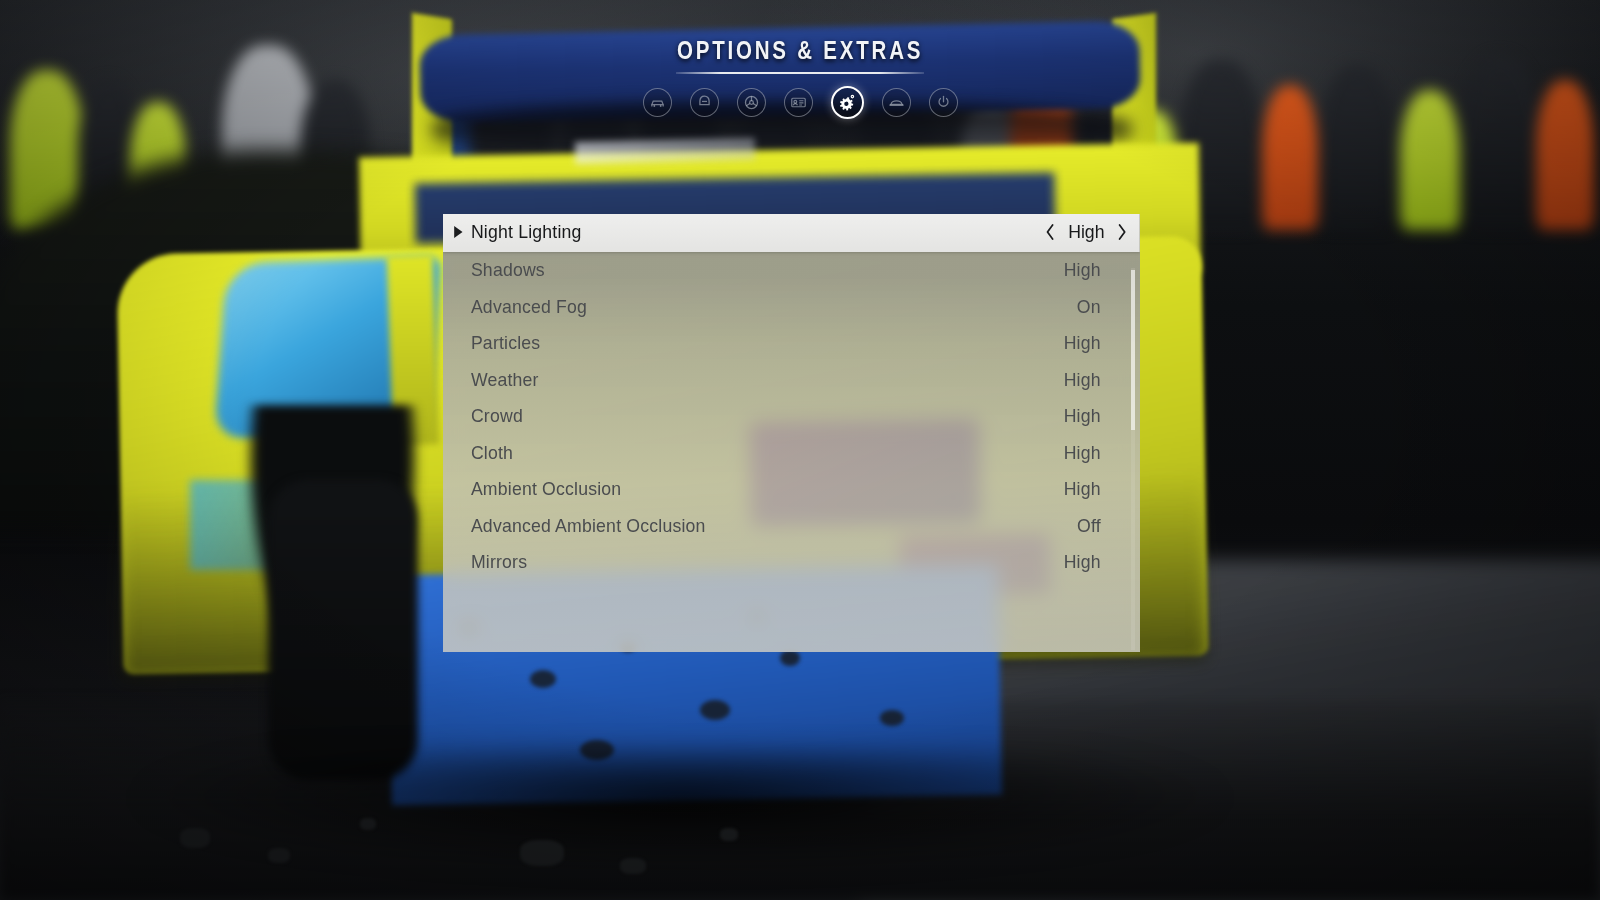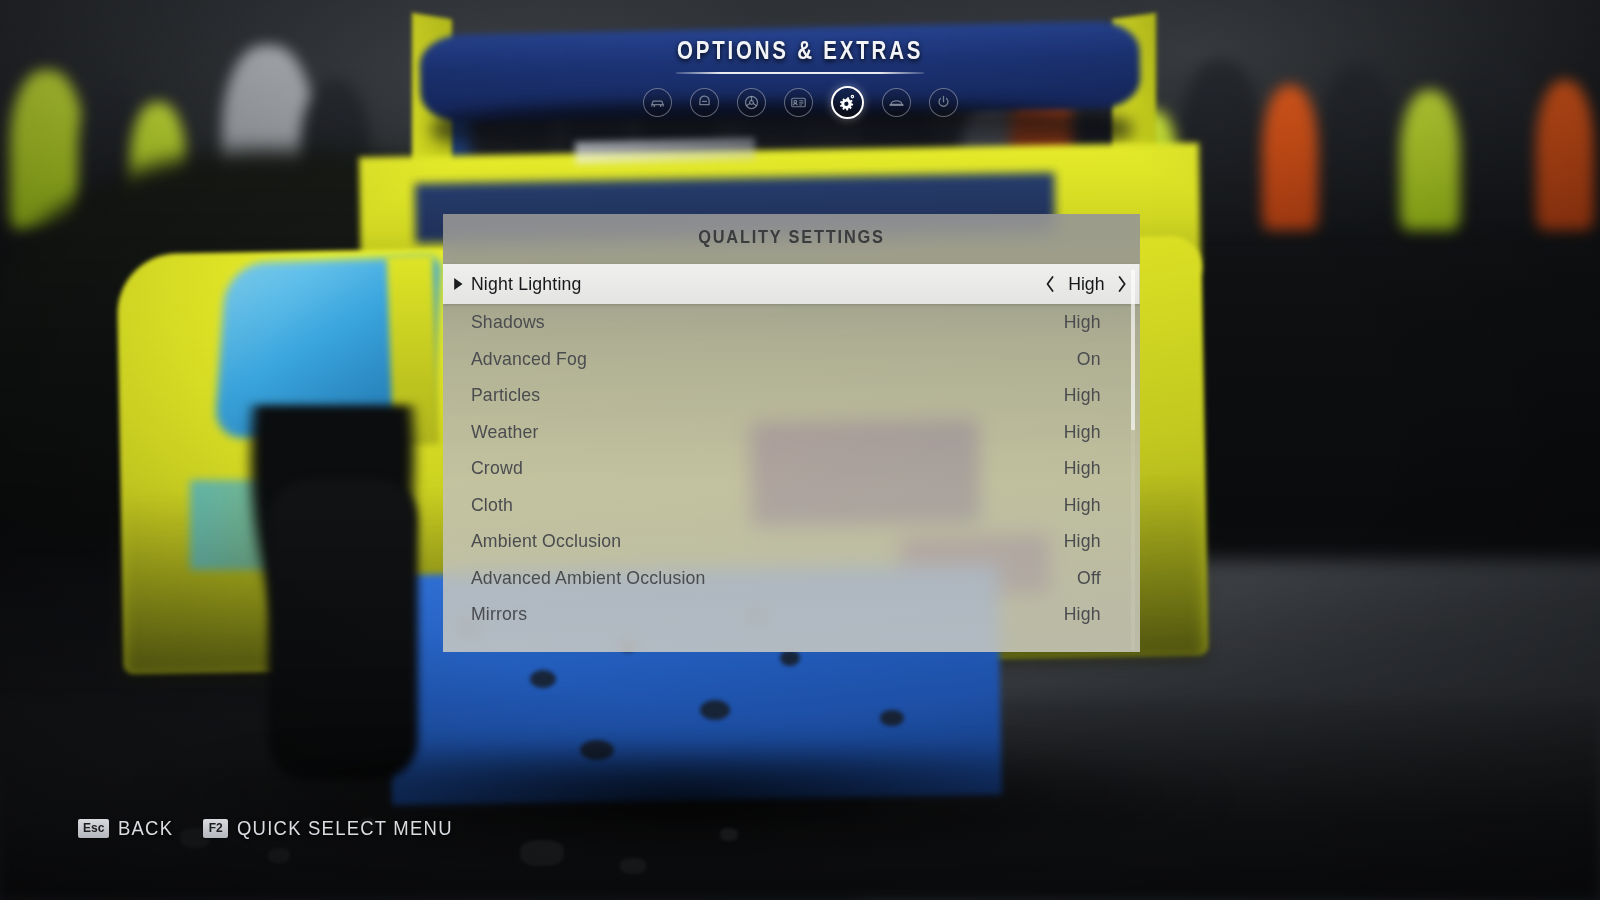--- a/index.html
+++ b/index.html
@@ -408,24 +408,20 @@
           <path d="M12 3.5v7.5"></path>
           <path d="M7.7 6.4a6.3 6.3 0 1 0 8.6 0"></path>
         </svg>
       </div>
 
     </div>
   </div>
 
   <div class="panel">
 
-    <div class="panel-head">
-      <div class="panel-title">QUALITY SETTINGS</div>
-      <div class="panel-rule"></div>
-    </div>
 
     <div class="rows">
 
       <div class="row selected">
         <span class="marker"></span>
         <span class="label">Night Lighting</span>
         <span class="val-group">
           <svg class="chev" viewBox="0 0 12 20" fill="none" stroke="currentColor" stroke-width="1.9" stroke-linecap="round" stroke-linejoin="round">
               <path d="M9 3L3.5 10 9 17"></path>
             </svg>
@@ -480,24 +476,14 @@
         <span class="label">Mirrors</span>
         <span class="value">High</span>
       </div>
 
     </div>
 
     <div class="scroll-track"></div>
     <div class="scroll-thumb"></div>
   </div>
 
-  <div class="hints">
-    <div class="hint">
-      <span class="key">Esc</span>
-      <span class="hint-label">BACK</span>
-    </div>
-    <div class="hint">
-      <span class="key">F2</span>
-      <span class="hint-label">QUICK SELECT MENU</span>
-    </div>
-  </div>
 
 </div>
 
 </body></html>

